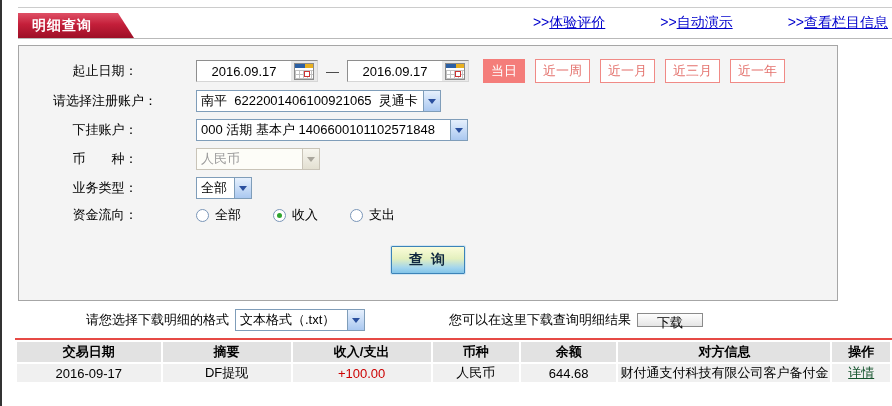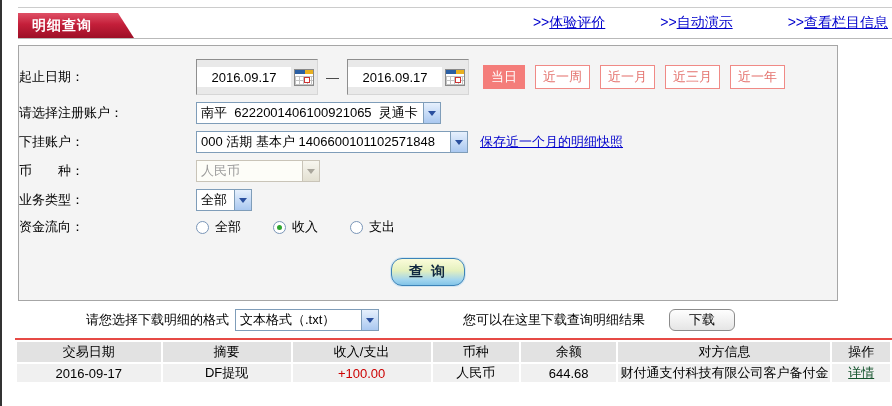--- a/index.html
+++ b/index.html
@@ -29,24 +29,24 @@
   .top-links { display:flex; gap:55px; padding-bottom:6px; font-size:14px; }
   .top-links a { color:#0000cc; text-decoration:none; white-space:nowrap; }
   .top-links a .lbl { text-decoration:underline; }
 
   
   .panel {
     margin-top:6px; width:820px; height:256px;
     background:#f4f4f4; border:1px solid #a6a6a6; padding-top:13px;
   }
   .frow { display:flex; align-items:center; margin-bottom:7px; }
-  .flabel { width:172px; text-align:left; margin-right:5px; white-space:pre; color:#000; }
-
-  
-  .datebox { display:flex; align-items:center; height:36px; width:122px;
+  .flabel { width:172px; text-align:center; margin-right:5px; white-space:pre; color:#000; }
+
+  
+  .datebox { display:flex; align-items:center; height:22px; width:122px;
     border:1px solid #8e8e8e; border-right-color:#d6d6d6; border-bottom-color:#d6d6d6;
     background:#e9e9e9; }
   .date-input { width:94px; height:20px; border:none; outline:none; background:#fff;
     text-align:center; font-size:13px; font-family:"Liberation Sans","DejaVu Sans",sans-serif; }
   .cal-icon { width:20px; height:17px; margin:0 auto; position:relative;
     border:1px solid #8a8a8a; background:
       linear-gradient(to right,#2b5fa3 0 55%,#e8b020 55% 100%) top/100% 4px no-repeat,
       repeating-linear-gradient(to right,#c3c3c3 0 1px,transparent 1px 4px) 0 6px/100% 100% no-repeat,
       repeating-linear-gradient(to bottom,#c3c3c3 0 1px,transparent 1px 4px) 0 6px/100% 100% no-repeat,
       #fff; cursor:pointer; }
@@ -79,39 +79,39 @@
 
   
   .radio-item { display:flex; align-items:center; margin-right:32px; cursor:pointer; }
   .radio { width:13px; height:13px; border-radius:50%; border:1px solid #7a96b8; background:#fff;
     margin-right:6px; position:relative; }
   .radio.checked::after { content:""; position:absolute; left:3px; top:3px; width:5px; height:5px;
     border-radius:50%; background:#2fa52f; }
 
   
   .query-row { display:flex; justify-content:center; margin-top:22px; }
-  .query-btn { width:74px; height:28px; border:1px solid #3c83b8; border-radius:11px;
+  .query-btn { width:74px; height:28px; border:1px solid #3c83b8; border-radius:1px;
     background:linear-gradient(180deg,#fbfcda 0%,#e4f0be 45%,#a2d5ee 80%,#82c4e8 100%);
     font-size:14px; font-weight:bold; color:#102840; cursor:pointer; letter-spacing:2px;
     box-shadow:0 0 0 1px #d3e6f3; font-family:"Liberation Sans","DejaVu Sans",sans-serif; }
 
   
   .download-row { display:flex; align-items:center; margin-top:7px; height:24px; }
   .dl-label { margin-left:68px; }
-  .dl-combo { width:144px; margin-left:6px; }
+  .dl-combo { width:130px; margin-left:6px; }
   .dl-hint { margin-left:84px; }
-  .dl-btn { width:66px; height:22px; margin-left:24px; border:1px solid #8b8b8b; border-radius:6px;
+  .dl-btn { width:66px; height:14px; margin-left:6px; border:1px solid #8b8b8b; border-radius:0;
     background:linear-gradient(180deg,#fefefe 0%,#e5e5e5 100%); font-size:13px; cursor:pointer;
     font-family:"Liberation Sans","DejaVu Sans",sans-serif; }
 
   .red-line { margin-top:6px; margin-left:-3px; width:877px; height:2px; background:#e64a45; }
 
   
   table.results { margin-left:-3px; width:877px; border-collapse:separate; border-spacing:2px; }
-  table.results th { background:#e2e2e2; font-weight:normal; height:20px; text-align:center;
+  table.results th { background:#e2e2e2; font-weight:bold; height:20px; text-align:center;
     font-size:13px; padding:0 2px; white-space:nowrap; }
   table.results td { background:#f0f0f0; height:17px; text-align:center; font-size:13px;
     padding:0 2px; white-space:nowrap; }
   td.amount { color:#cc0000; }
   a.detail-link { color:#14532d; text-decoration:underline; }
 </style>
 </head>
 <body>
 
 <div class="left-edge"></div>
@@ -162,21 +162,20 @@
     </div>
 
     <div class="frow">
       <span class="flabel">下挂账户：</span>
       <span class="combo" style="width:272px">
         <span class="combo-text">000 活期 基本户 1406600101102571848</span>
         <span class="combo-arrow">
             <i></i>
           </span>
       </span>
-      <a href="#" class="snap-link">保存近一个月的明细快照</a>
     </div>
 
     <div class="frow">
       <span class="flabel">币　　种：</span>
       <span class="combo disabled" style="width:124px">
         <span class="combo-text">人民币</span>
         <span class="combo-arrow">
             <i></i>
           </span>
       </span>

